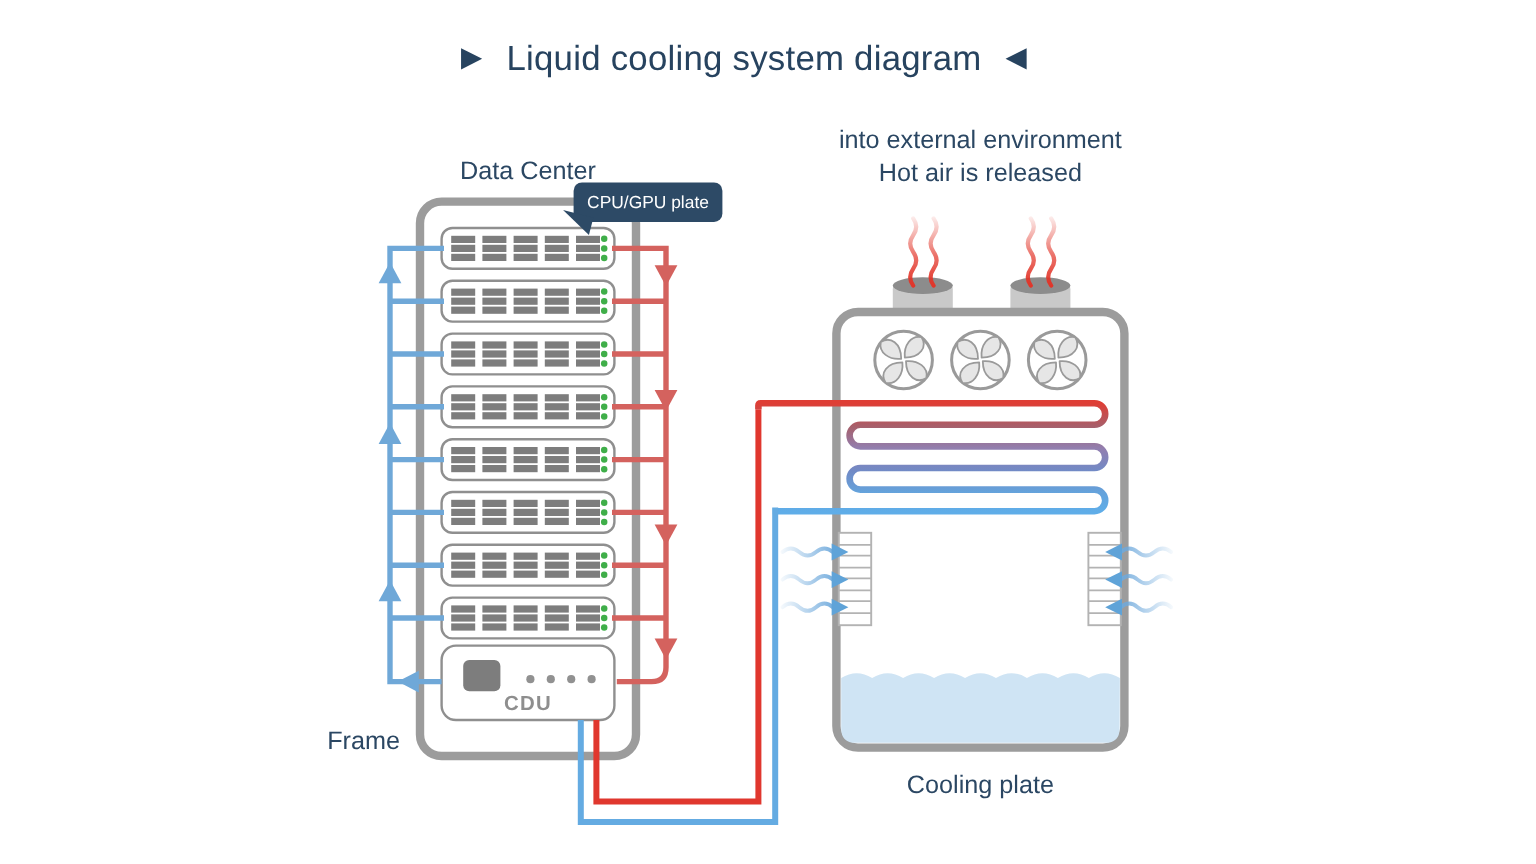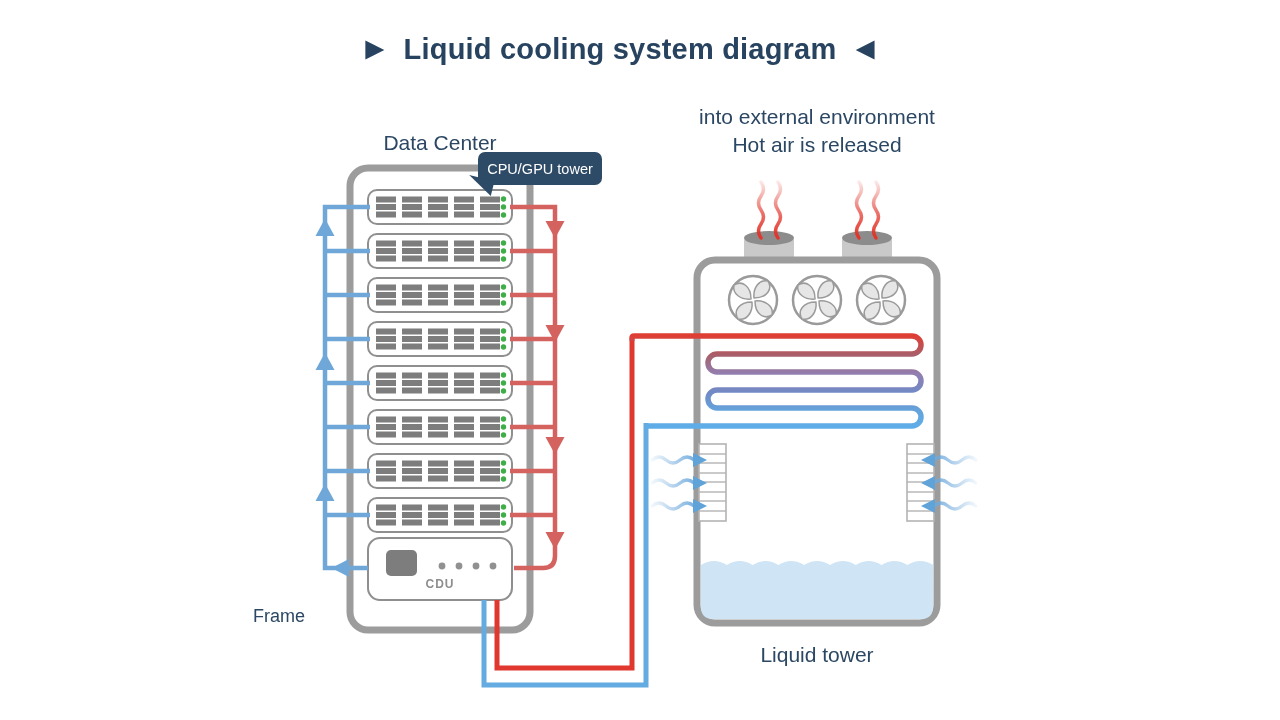--- a/index.html
+++ b/index.html
@@ -4,30 +4,30 @@
 <style>
   html,body{margin:0;padding:0;background:#ffffff;}
   .canvas{
     position:relative;width:1280px;height:720px;background:#ffffff;overflow:hidden;
     font-family:"Liberation Sans", sans-serif;
   }
   .canvas svg{position:absolute;left:0;top:0;}
   .lbl{position:absolute;color:#2b4763;}
   .title{
     top:33px;left:0;width:1240px;text-align:center;
-    font-size:29px;font-weight:bold;color:#27435f;letter-spacing:0.2px;
+    font-size:29px;font-weight:normal;color:#27435f;letter-spacing:0.2px;
   }
   .title .tri{font-size:23px;position:relative;top:-3px;}
   .title .tri.l{margin-right:20px;}
   .title .tri.r{margin-left:20px;}
   .data-center{top:116px;left:350px;width:180px;text-align:center;font-size:21px;margin-top:15px;}
   .hot-air{top:103px;left:667px;width:300px;text-align:center;font-size:21px;line-height:28px;}
-  .frame{top:606px;left:253px;width:100px;text-align:left;font-size:18px;}
+  .frame{top:606px;left:253px;width:100px;text-align:center;font-size:21px;}
   .cooling-tower{top:643px;left:697px;width:240px;text-align:center;font-size:21px;}
-  .cdu-label{top:577px;left:400px;width:80px;text-align:center;font-size:12px;font-weight:bold;color:#8e8e8e;letter-spacing:1px;}
+  .cdu-label{top:577px;left:400px;width:80px;text-align:center;font-size:17px;font-weight:bold;color:#8e8e8e;letter-spacing:1px;}
   .callout{
     position:absolute;top:152px;left:478px;width:124px;height:33px;
     background:#2d4a66;border-radius:7px;color:#ffffff;font-size:14.5px;
     display:flex;align-items:center;justify-content:center;
   }
   .callout .tail{
     position:absolute;left:-11px;bottom:-8px;width:0;height:0;
     border-right:26px solid #2d4a66;border-bottom:15px solid transparent;
     transform:rotate(14deg);
   }
@@ -211,22 +211,22 @@
 
 <div class="lbl data-center">Data Center</div>
 
 <div class="lbl hot-air">
   <div>into external environment</div>
   <div>Hot air is released</div>
 </div>
 
 <div class="lbl frame">Frame</div>
 
-<div class="lbl cooling-tower">Liquid tower</div>
+<div class="lbl cooling-tower">Cooling plate</div>
 
 <div class="lbl cdu-label">CDU</div>
 
 <div class="callout">
   <span class="tail"></span>
-  <span>CPU/GPU tower</span>
+  <span>CPU/GPU plate</span>
 </div>
 
 </div>
 
 </body></html>

